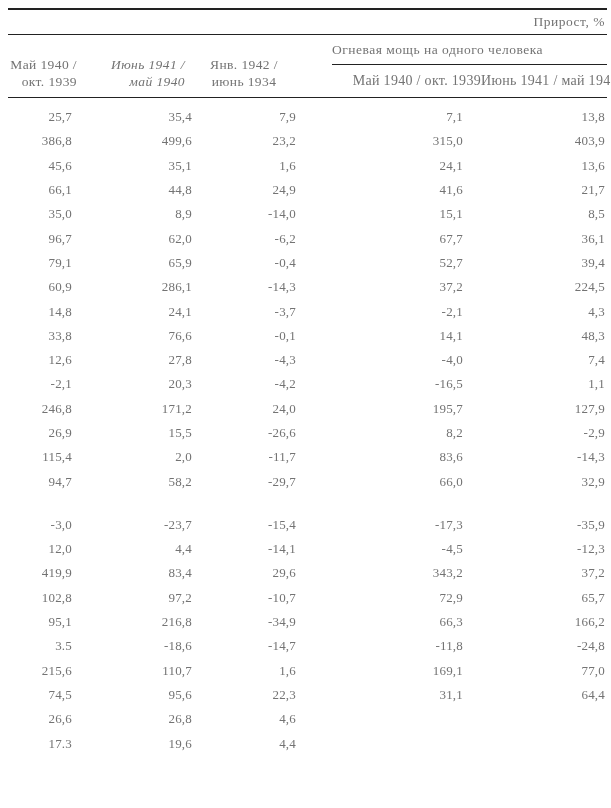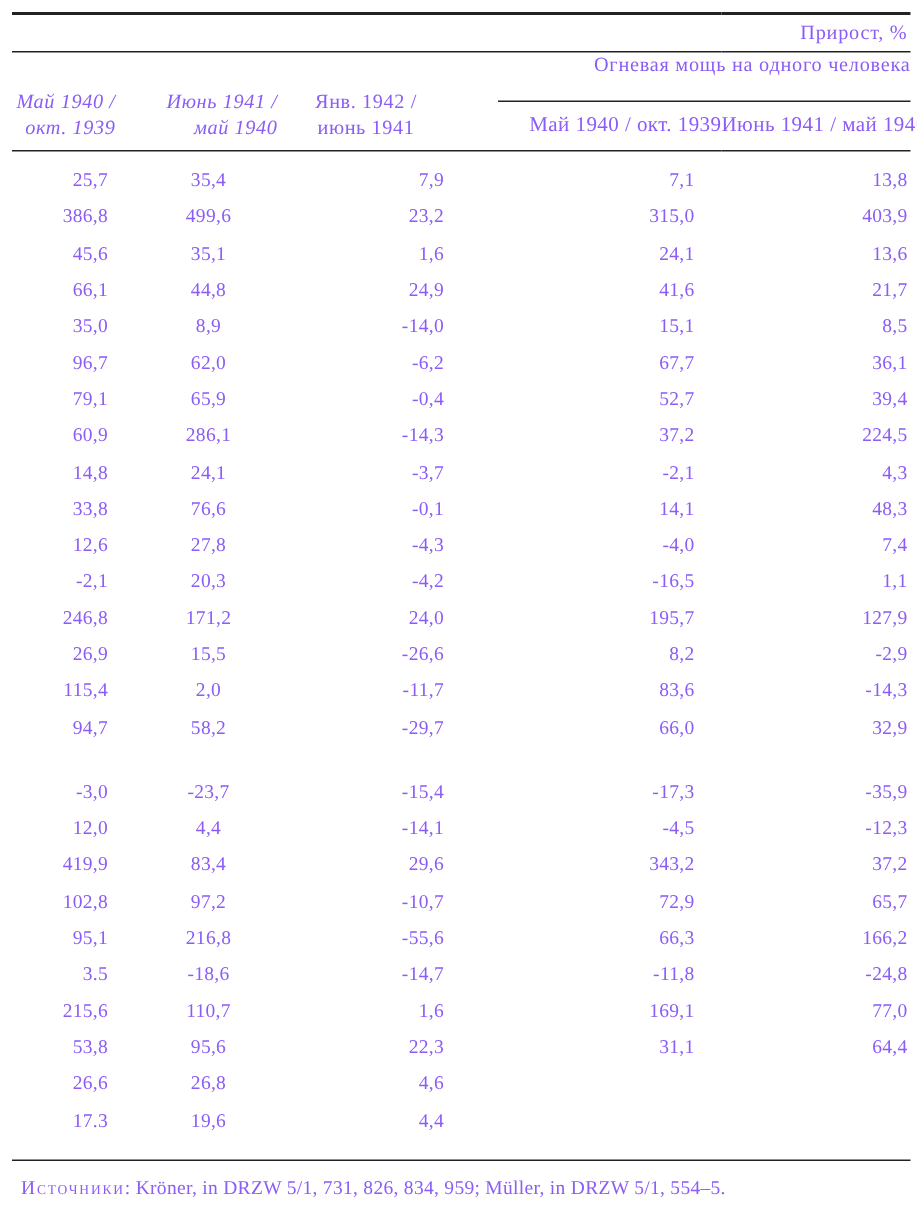--- a/index.html
+++ b/index.html
@@ -1,20 +1,20 @@
 <!DOCTYPE html>
 <html><head>
 <meta charset="utf-8">
 <style>
   html,body{margin:0;padding:0;background:#ffffff;}
   .page{
     position:relative;
     width:611px;height:808px;
     background:#ffffff;
-    color:#8b5cf6;
+    color:#737373;
     font-family:"Liberation Serif","DejaVu Serif",serif;
     overflow:hidden;
     box-sizing:border-box;
     padding:8px 4px 0 8px;
   }
   table.data-table{
     border-collapse:collapse;
     table-layout:fixed;
     width:599px;
     border-top:2px solid #222;
@@ -36,51 +36,51 @@
   }
   th.colhead{
     vertical-align:bottom;
     text-align:right;
     font-size:13.5px;
     letter-spacing:0.4px;
     line-height:17px;
     padding-bottom:7px;
     border-bottom:1.5px solid #222;
   }
-  th.colhead.c1{padding-right:9px;font-style:italic;}
+  th.colhead.c1{padding-right:9px;}
   th.colhead.c2{padding-right:13px;font-style:italic;}
   th.colhead.c3{padding-right:12px;text-align:center;}
   td.fp-cell{vertical-align:bottom;height:30px;}
   .fp-head{
     margin-left:30px;
-    text-align:right;
+    text-align:left;
     font-size:13.5px;
     letter-spacing:0.5px;
-    padding-bottom:16px;
+    padding-bottom:6px;
     border-bottom:1.5px solid #222;
   }
   tr.r-sub th{
     height:32px;
     vertical-align:middle;
     text-align:right;
     font-size:14px;
     letter-spacing:0.3px;
     border-bottom:1.5px solid #222;
     white-space:nowrap;
   }
   tbody td{
     height:24.3px;
     vertical-align:middle;
     text-align:right;
     font-size:13px;
     letter-spacing:0.2px;
     white-space:nowrap;
   }
   tbody td.c1{padding-right:14px;}
-  tbody td.c2{padding-right:6px;text-align:center;}
+  tbody td.c2{padding-right:6px;}
   tbody td.c3{padding-right:6px;}
   tbody td.c4{padding-right:18px;}
   tbody td.c5{padding-right:2px;}
   tr.head-gap td{height:7px;padding:0;}
   tr.spacer-row td{height:19px;padding:0;}
 
   .sources{
     margin-top:14px;
     border-top:1.5px solid #222;
     padding:10px 0 0 6px;
@@ -104,21 +104,21 @@
         <col class="c4">
         <col class="c5">
     </colgroup>
     <thead>
       <tr class="r-increase">
         <td colspan="5">Прирост, %</td>
       </tr>
       <tr>
         <th class="colhead c1" rowspan="2"><span>Май 1940 /</span><br><span>окт. 1939</span></th>
         <th class="colhead c2" rowspan="2"><span>Июнь 1941 /</span><br><span>май 1940</span></th>
-        <th class="colhead c3" rowspan="2"><span>Янв. 1942 /</span><br><span>июнь 1941</span></th>
+        <th class="colhead c3" rowspan="2"><span>Янв. 1942 /</span><br><span>июнь 1934</span></th>
         <td class="fp-cell" colspan="2">
           <div class="fp-head">Огневая мощь на одного человека</div>
         </td>
       </tr>
       <tr class="r-sub">
         <th>Май 1940 / окт. 1939</th>
         <th>Июнь 1941 / май 1940</th>
       </tr>
     </thead>
     <tbody>
@@ -264,40 +264,40 @@
         <tr>
           <td class="c1">102,8</td>
           <td class="c2">97,2</td>
           <td class="c3">-10,7</td>
           <td class="c4">72,9</td>
           <td class="c5">65,7</td>
         </tr>
         <tr>
           <td class="c1">95,1</td>
           <td class="c2">216,8</td>
-          <td class="c3">-55,6</td>
+          <td class="c3">-34,9</td>
           <td class="c4">66,3</td>
           <td class="c5">166,2</td>
         </tr>
         <tr>
           <td class="c1">3.5</td>
           <td class="c2">-18,6</td>
           <td class="c3">-14,7</td>
           <td class="c4">-11,8</td>
           <td class="c5">-24,8</td>
         </tr>
         <tr>
           <td class="c1">215,6</td>
           <td class="c2">110,7</td>
           <td class="c3">1,6</td>
           <td class="c4">169,1</td>
           <td class="c5">77,0</td>
         </tr>
         <tr>
-          <td class="c1">53,8</td>
+          <td class="c1">74,5</td>
           <td class="c2">95,6</td>
           <td class="c3">22,3</td>
           <td class="c4">31,1</td>
           <td class="c5">64,4</td>
         </tr>
         <tr>
           <td class="c1">26,6</td>
           <td class="c2">26,8</td>
           <td class="c3">4,6</td>
           <td class="c4"></td>
@@ -306,14 +306,13 @@
         <tr>
           <td class="c1">17.3</td>
           <td class="c2">19,6</td>
           <td class="c3">4,4</td>
           <td class="c4"></td>
           <td class="c5"></td>
         </tr>
       </tbody>
   </table>
 
-  <div class="sources"><span class="sc">Источники</span><span>: Kröner, in DRZW 5/1, 731, 826, 834, 959; Müller, in DRZW 5/1, 554–5.</span></div>
 </div>
 
 </body></html>

